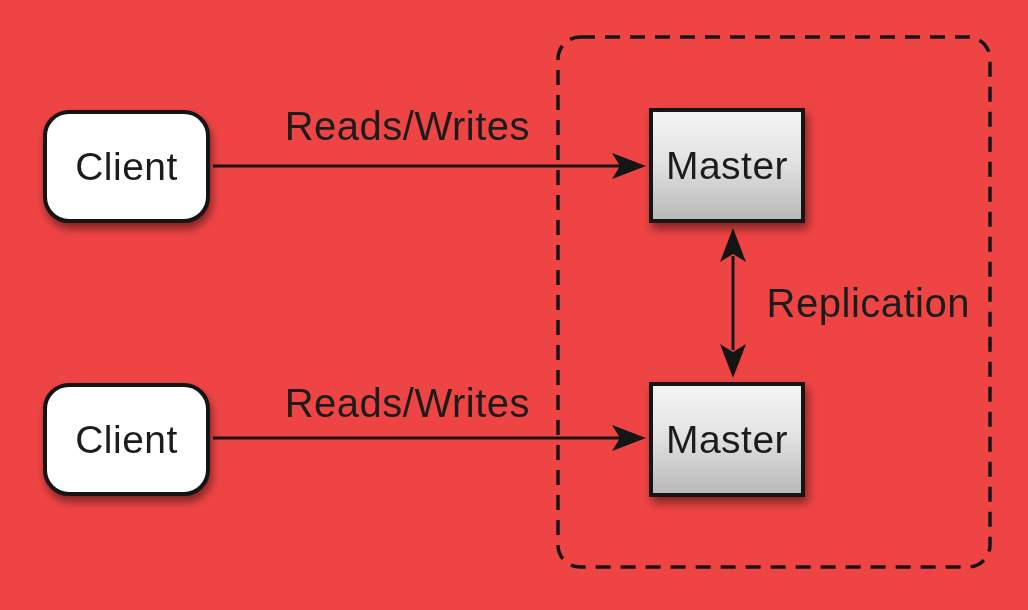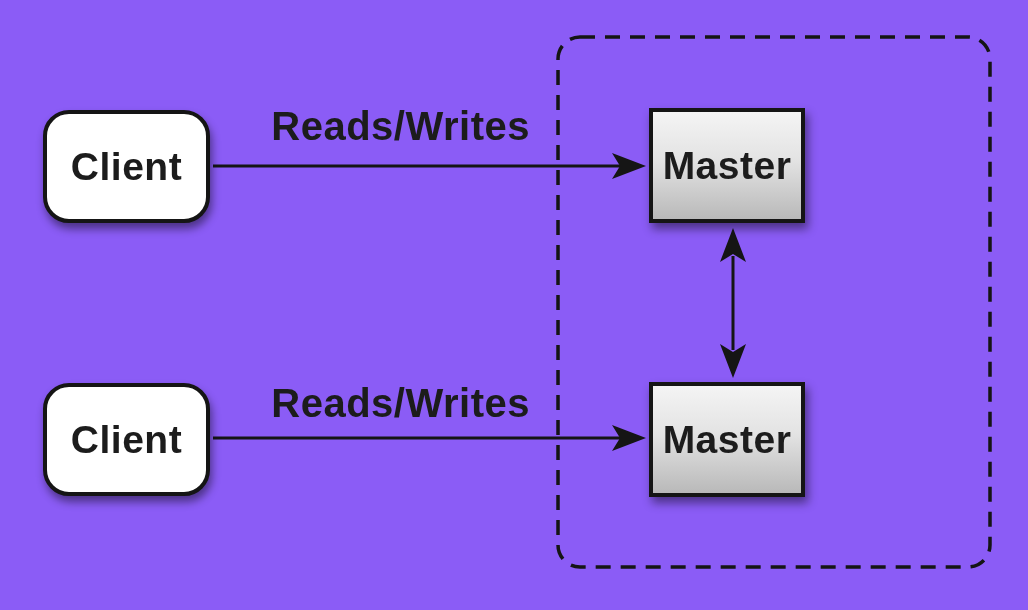--- a/index.html
+++ b/index.html
@@ -4,25 +4,24 @@
 <style>
   html, body {
     margin: 0;
     padding: 0;
     background: #ffffff;
   }
   .canvas {
     position: relative;
     width: 1028px;
     height: 610px;
-    background: #8b5cf6;
+    background: #ef4444;
     overflow: hidden;
     font-family: "Liberation Sans", sans-serif;
     color: #1c1c1c;
-    font-weight: bold;
   }
   .svg-layer {
     position: absolute;
     left: 0;
     top: 0;
     width: 1028px;
     height: 610px;
   }
   .node {
     position: absolute;
@@ -108,14 +107,15 @@
   </div>
 
   <div class="node master bottom">
     <span>Master</span>
   </div>
 
   <div class="edge-label rw-top">Reads/Writes</div>
 
   <div class="edge-label rw-bottom">Reads/Writes</div>
 
+  <div class="edge-label replication">Replication</div>
 
 </div>
 
 </body></html>

